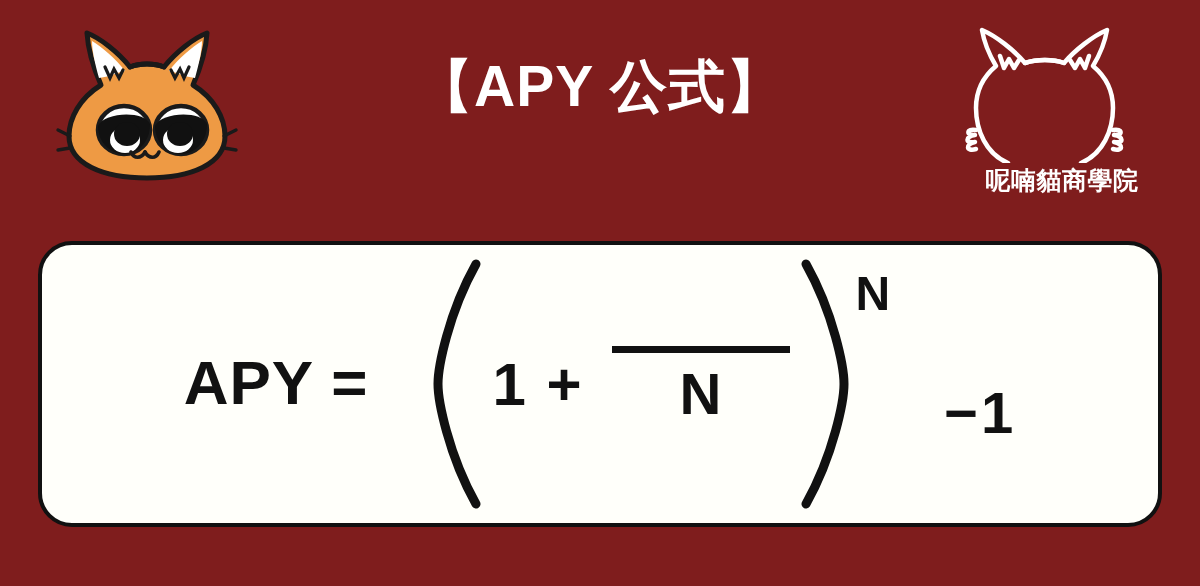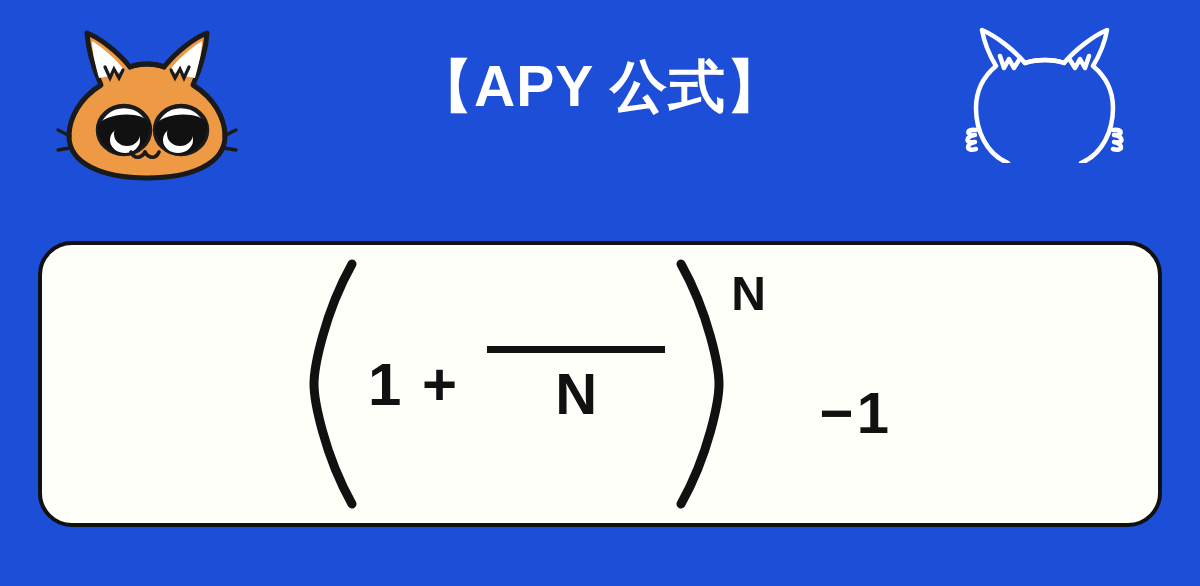--- a/index.html
+++ b/index.html
@@ -10,21 +10,21 @@
     width: 1200px;
     height: 586px;
     overflow: hidden;
     font-family: "Liberation Sans", sans-serif;
   }
 
   #canvas {
     position: relative;
     width: 1200px;
     height: 586px;
-    background: #1d4ed8;
+    background: #7f1d1d;
     overflow: hidden;
   }
 
   
   #cat-mascot {
     position: absolute;
     left: 44px;
     top: 12px;
     width: 205px;
     height: 175px;
@@ -250,25 +250,27 @@
           <path d="M63 45 C 75 41, 91 41, 102 45"></path>
 
           <path d="M38 38 L 42 50 L 47 41 L 52 50 L 57 42"></path>
           <path d="M127 38 L 123 50 L 118 41 L 113 50 L 108 42"></path>
 
           <path d="M14 112 C 4 110, 4 118, 13 117 C 3 118, 3 126, 13 124 C 3 126, 4 134, 14 131"></path>
           <path d="M151 112 C 161 110, 161 118, 152 117 C 162 118, 162 126, 152 124 C 162 126, 161 134, 151 131"></path>
         </g>
       </svg>
     </div>
+    <div id="watermark-label">呢喃貓商學院</div>
   </div>
 
   <div id="formula-card">
     <div id="formula-row">
 
+      <span class="lhs">APY =</span>
 
       <span class="paren-group">
 
         <span class="paren">
           <svg viewBox="0 0 54 252" width="54" height="252" xmlns="http://www.w3.org/2000/svg">
             <path d="M44 6 C 16 56, 6 110, 6 126 C 6 142, 16 196, 44 246" fill="none" stroke="#111111" stroke-width="9" stroke-linecap="round"></path>
           </svg>
         </span>
 
         <span class="inner">

